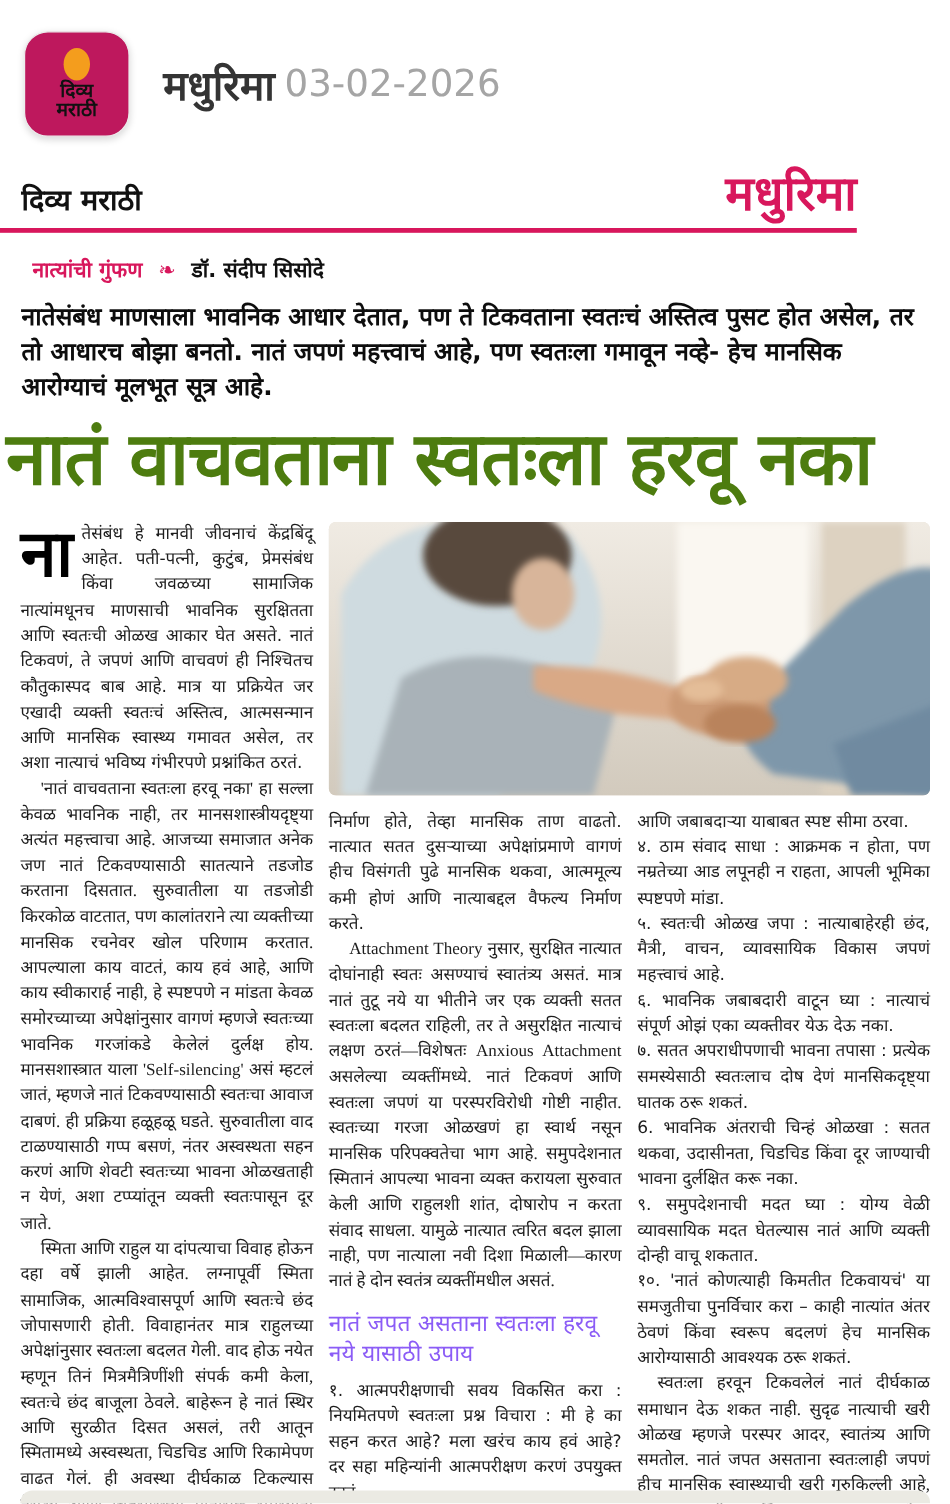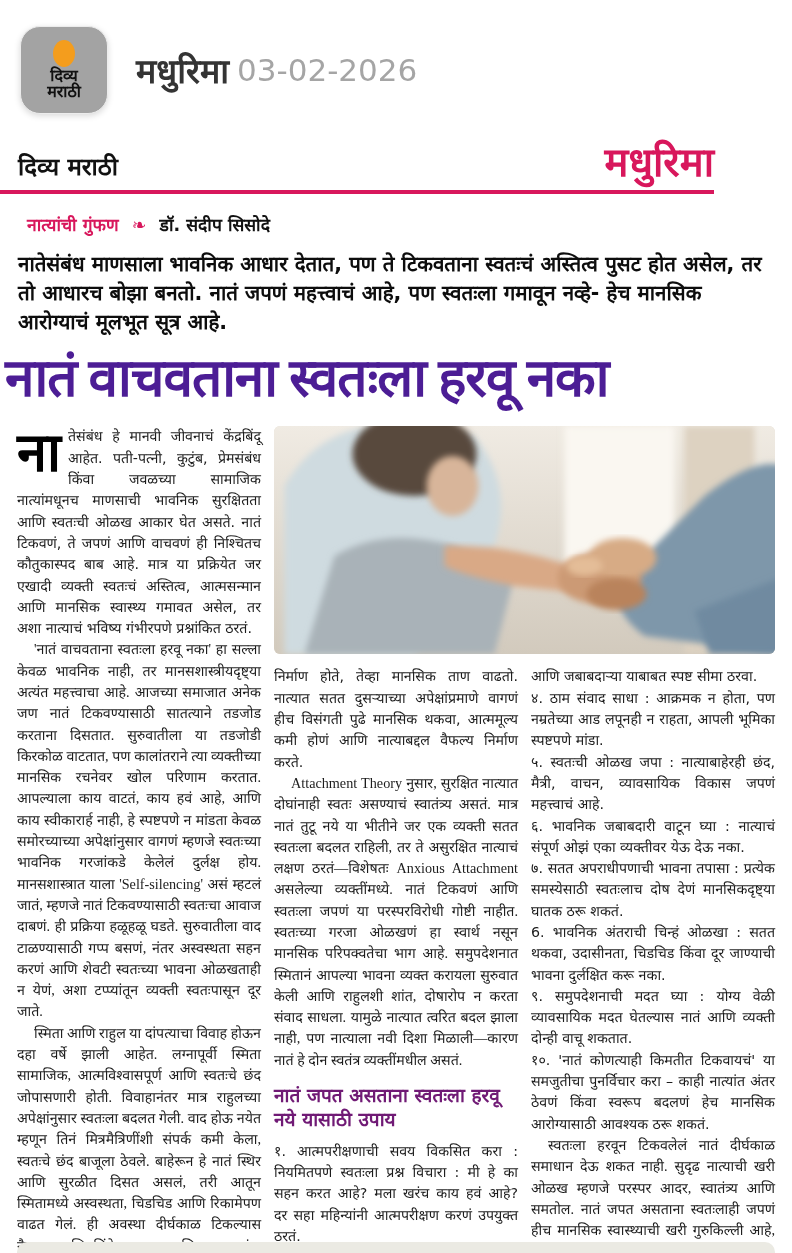--- a/index.html
+++ b/index.html
@@ -4,53 +4,53 @@
 <style>
   html,body{margin:0;padding:0;}
   body{
     width:792px;height:1253px;position:relative;overflow:hidden;
     background:#ffffff;color:#161616;
     font-family:"DejaVu Sans", sans-serif;
   }
   
   .app-header{display:flex;align-items:center;padding:26px 0 0 20px;}
   .logo-card{
-    width:86px;height:86px;border-radius:20px;background:#a3a3a3;
+    width:86px;height:86px;border-radius:20px;background:#be185d;
     border:1px solid #ececec;box-shadow:0 2px 6px rgba(0,0,0,.15);
     display:flex;flex-direction:column;align-items:center;justify-content:center;flex:none;
   }
   .logo-dot{width:22px;height:27px;border-radius:50%;background:#f49d1d;margin-bottom:1px;}
   .logo-text{font-weight:bold;font-size:16px;line-height:1.02;text-align:center;color:#111;}
   .app-title{font-size:34px;font-weight:bold;color:#343434;margin-left:28px;white-space:nowrap;}
   .app-date{font-size:31px;color:#a5a5a5;margin-left:8px;white-space:nowrap;}
   
   .masthead{margin-top:28px;padding:0 18px;display:flex;justify-content:space-between;align-items:flex-end;}
   .paper-name{font-size:24px;font-weight:bold;color:#111;}
   .section-name{font-family:"DejaVu Serif", serif;font-size:40px;font-weight:bold;color:#d8175c;margin-right:60px;line-height:1;}
   .mast-rule{height:4px;background:#d8175c;margin:8px 78px 0 0;}
   
   .kicker{padding:0 27px;margin-top:18px;font-size:17.5px;font-weight:bold;}
   .kicker-series{color:#d8175c;}
   .kicker-orn{color:#d8175c;padding:0 7px;font-weight:normal;}
   .kicker-author{color:#111;}
   .standfirst{padding:0 18px;margin-top:14px;font-size:20.5px;font-weight:bold;line-height:1.42;color:#0d0d0d;max-width:748px;}
-  .headline{padding:0 5px;margin-top:14px;font-size:53px;font-weight:bold;line-height:1.04;letter-spacing:-1px;color:#4c1d95;white-space:nowrap;font-family:Liberation Serif, serif;}
+  .headline{padding:0 5px;margin-top:14px;font-size:61px;font-weight:bold;line-height:1.04;letter-spacing:-1px;color:#4d7c0f;white-space:nowrap;}
   
   .article-body{display:flex;gap:13px;padding:0 17px;margin-top:20px;}
   .col{font-size:14.2px;line-height:1.5;text-align:justify;color:#1c1c1c;}
   .col-left{width:244px;flex:none;}
   .right-wrap{flex:1;min-width:0;}
   .photo-frame{height:228px;border-radius:6px;overflow:hidden;background:#e7e0d6;}
   .photo-frame svg{display:block;width:100%;height:100%;}
   .two-cols{display:flex;gap:13px;margin-top:12px;}
   .two-cols .col{flex:1;min-width:0;}
   .para{margin:0;}
   .para.indent{text-indent:17px;font-family:Liberation Serif, serif;}
   .dropcap{float:left;font-size:54px;line-height:.82;font-weight:bold;padding:5px 7px 0 0;color:#000;}
-  .subhead{font-size:19px;font-weight:bold;line-height:1.28;margin:12px 0 9px;text-align:left;color:#701a75;}
+  .subhead{font-size:19px;font-weight:normal;line-height:1.28;margin:12px 0 9px;text-align:left;color:#8b5cf6;}
   .tip{margin:0;}
   
   .bottom-band{position:absolute;bottom:0;left:17px;right:17px;height:11px;background:#ebeae3;border-radius:10px 10px 0 0;}
 </style>
 </head>
 <body>
 
 <div class="app-header">
   <div class="logo-card">
     <div class="logo-dot"></div>

